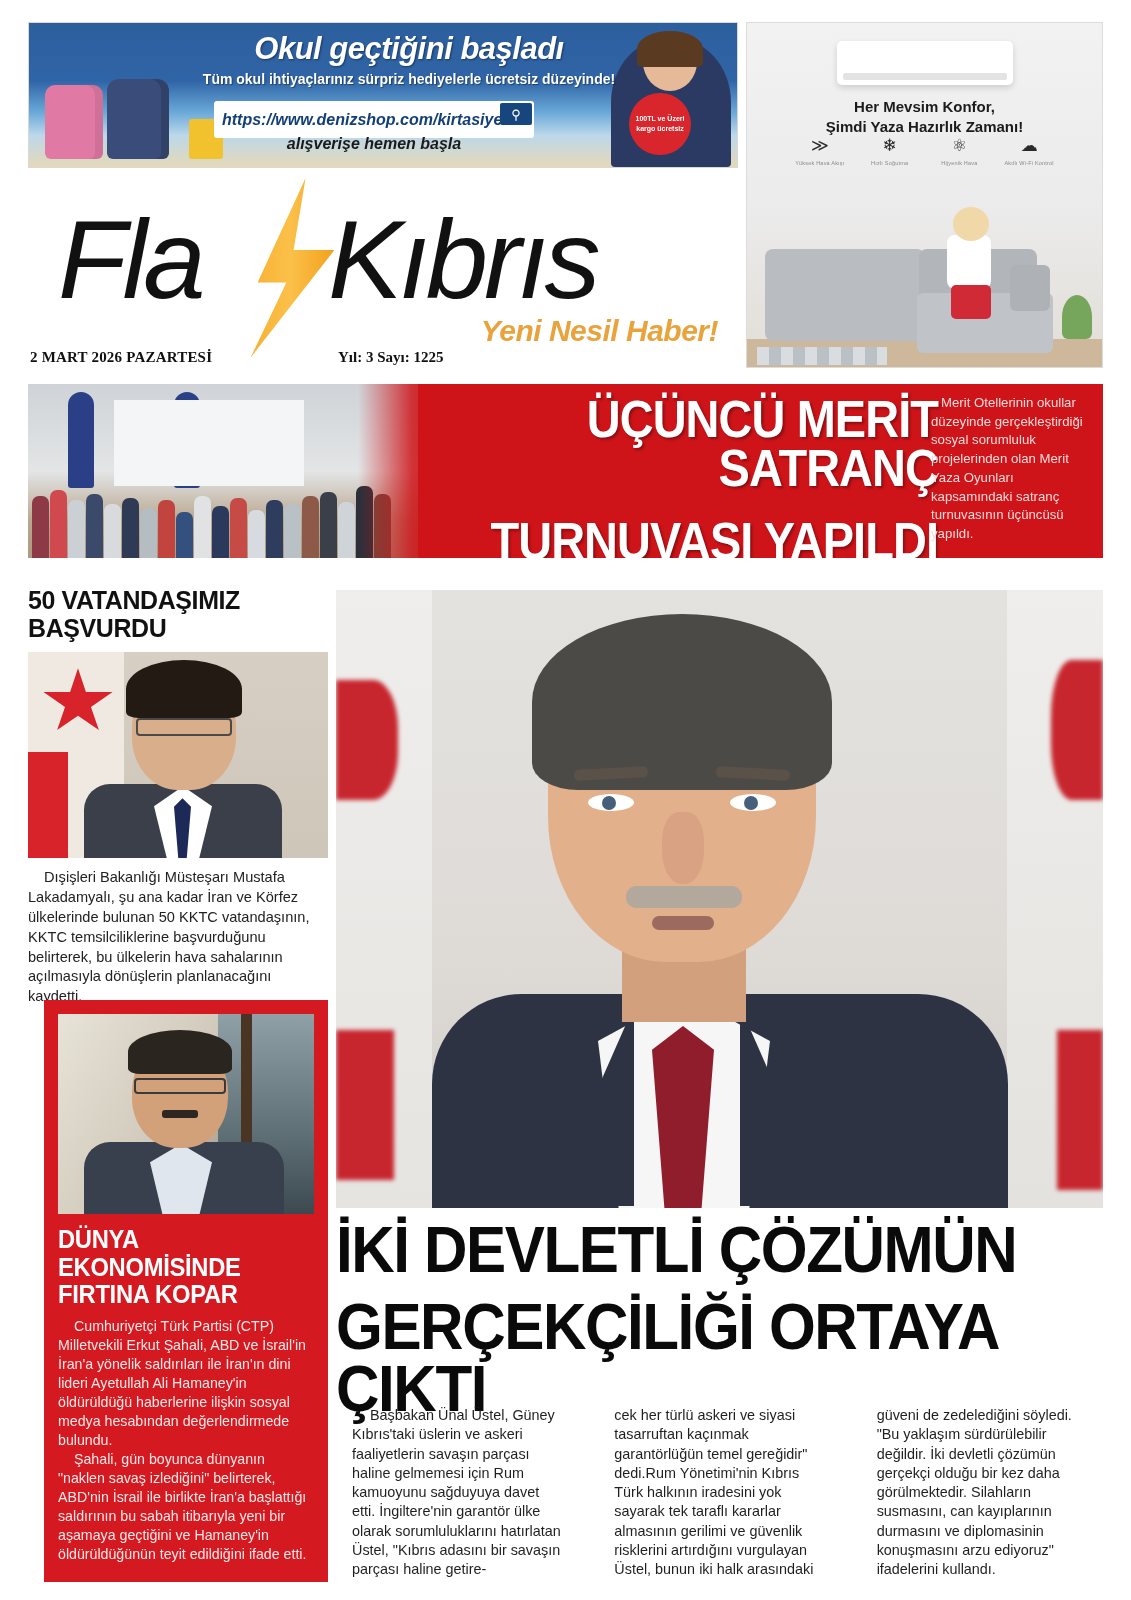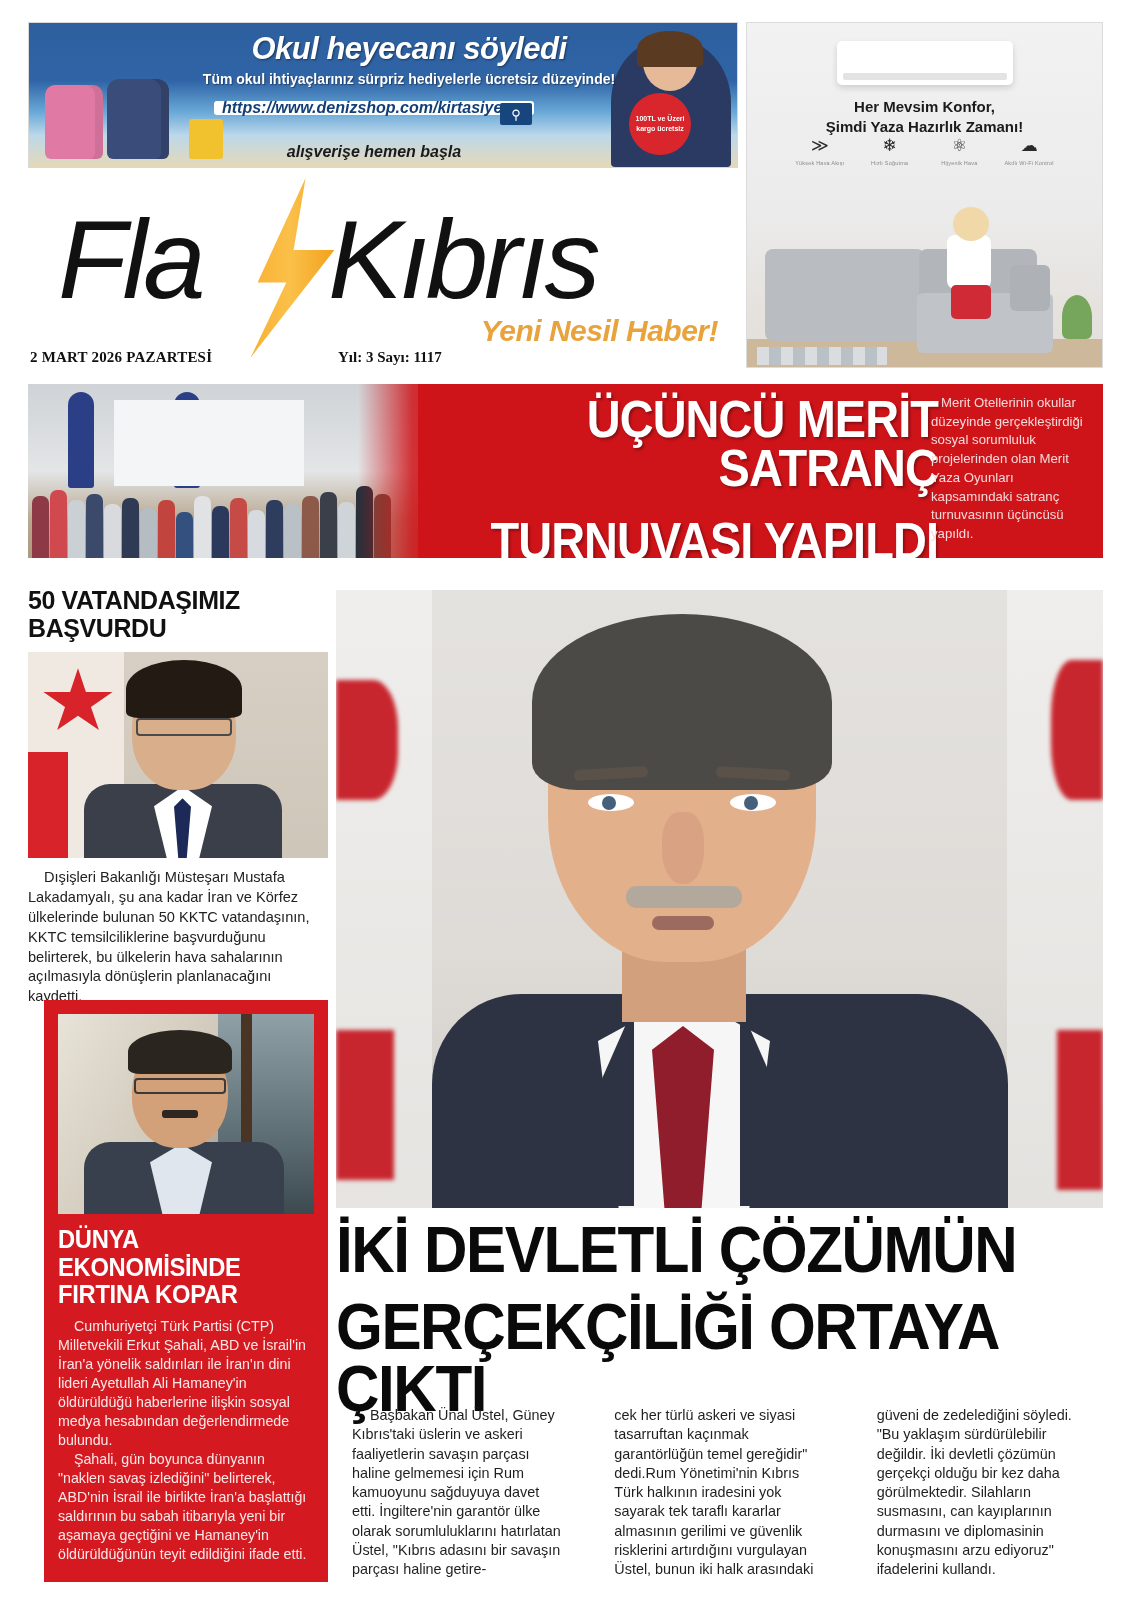--- a/index.html
+++ b/index.html
@@ -25,31 +25,31 @@
     position:absolute;left:130px;top:10px;width:500px;
     text-align:center;color:#fff;font-weight:bold;font-style:italic;
     font-size:31px;letter-spacing:-.5px;text-shadow:1px 1px 2px rgba(0,0,0,.45);
     line-height:1.05;
   }
   .ad-sub{
     position:absolute;left:110px;top:48px;width:540px;text-align:center;
     color:#fff;font-size:14px;font-weight:bold;text-shadow:1px 1px 1px rgba(0,0,0,.4);
   }
   .ad-urlbox{
-    position:absolute;left:185px;top:78px;width:320px;height:14px;background:#fff;
+    position:absolute;left:185px;top:78px;width:320px;height:37px;background:#fff;
     border-radius:3px;display:flex;align-items:center;
   }
   .ad-url{font-style:italic;font-weight:bold;font-size:16px;color:#123f77;padding-left:8px;white-space:nowrap;}
   .ad-searchbtn{
     position:absolute;right:2px;top:2px;width:32px;height:22px;background:#17467e;border-radius:2px;
     display:flex;align-items:center;justify-content:center;color:#fff;font-size:13px;
   }
   .ad-cta{
     position:absolute;left:185px;top:112px;width:320px;text-align:center;
-    font-weight:bold;font-style:italic;font-size:16px;color:#1a1a1a;margin-top:8px;
+    font-weight:bold;font-style:italic;font-size:16px;color:#1a1a1a;
   }
   .ad-badge{
     position:absolute;right:46px;top:70px;width:62px;height:62px;border-radius:50%;
     background:#d8262c;color:#fff;font-size:7px;line-height:1.5;text-align:center;
     display:flex;align-items:center;justify-content:center;flex-direction:column;font-weight:bold;
   }
   .bagA{position:absolute;left:16px;bottom:8px;width:58px;height:74px;background:#e07aa4;border-radius:10px 10px 6px 6px;box-shadow:inset -8px 0 0 rgba(0,0,0,.08);}
   .bagB{position:absolute;left:78px;bottom:8px;width:62px;height:80px;background:#3a4d7a;border-radius:12px 12px 6px 6px;box-shadow:inset -8px 0 0 rgba(0,0,0,.15);}
   .pencilcup{position:absolute;left:160px;bottom:8px;width:34px;height:40px;background:#f2c12e;border-radius:3px;}
   .girl{position:absolute;right:6px;bottom:0;width:120px;height:130px;background:#2b3a63;border-radius:50% 50% 4px 4px;}
@@ -212,21 +212,21 @@
 
   <div class="topads">
 
     <div class="ad-school">
       <div class="bagA"></div>
       <div class="bagB"></div>
       <div class="pencilcup"></div>
       <div class="girl"></div>
       <div class="girlhead"></div>
       <div class="girlhair"></div>
-      <div class="ad-ttl">Okul heyecanı söyledi</div>
+      <div class="ad-ttl">Okul geçtiğini başladı</div>
       <div class="ad-sub">Tüm okul ihtiyaçlarınız sürpriz hediyelerle ücretsiz düzeyinde!</div>
       <div class="ad-urlbox">
         <span class="ad-url">https://www.denizshop.com/kirtasiye</span>
         <span class="ad-searchbtn">⚲</span>
       </div>
       <div class="ad-cta">alışverişe hemen başla</div>
       <div class="ad-badge">100TL ve Üzeri kargo ücretsiz</div>
     </div>
 
     <div class="ad-ac">
@@ -269,21 +269,21 @@
   </div>
 
   <div class="masthead">
     <div class="logo">
       <span class="fla">Fla</span>
       <span class="bolt"></span>
       <span class="kib">Kıbrıs</span>
     </div>
     <div class="tagline">Yeni Nesil Haber!</div>
     <div class="mh-date">2 MART 2026 PAZARTESİ</div>
-    <div class="mh-issue">Yıl: 3  Sayı: 1117</div>
+    <div class="mh-issue">Yıl: 3  Sayı: 1225</div>
   </div>
 
   <div class="merit">
     <div class="merit-photo">
       <div class="mp-banner" style="left:40px;"></div>
       <div class="mp-banner" style="left:146px;"></div>
       <div class="mp-board"></div>
       <div class="crowd">
         <i style="left:4px;height:74px;background:#8e3a46;"></i>
           <i style="left:22px;height:80px;background:#d0494f;"></i>

